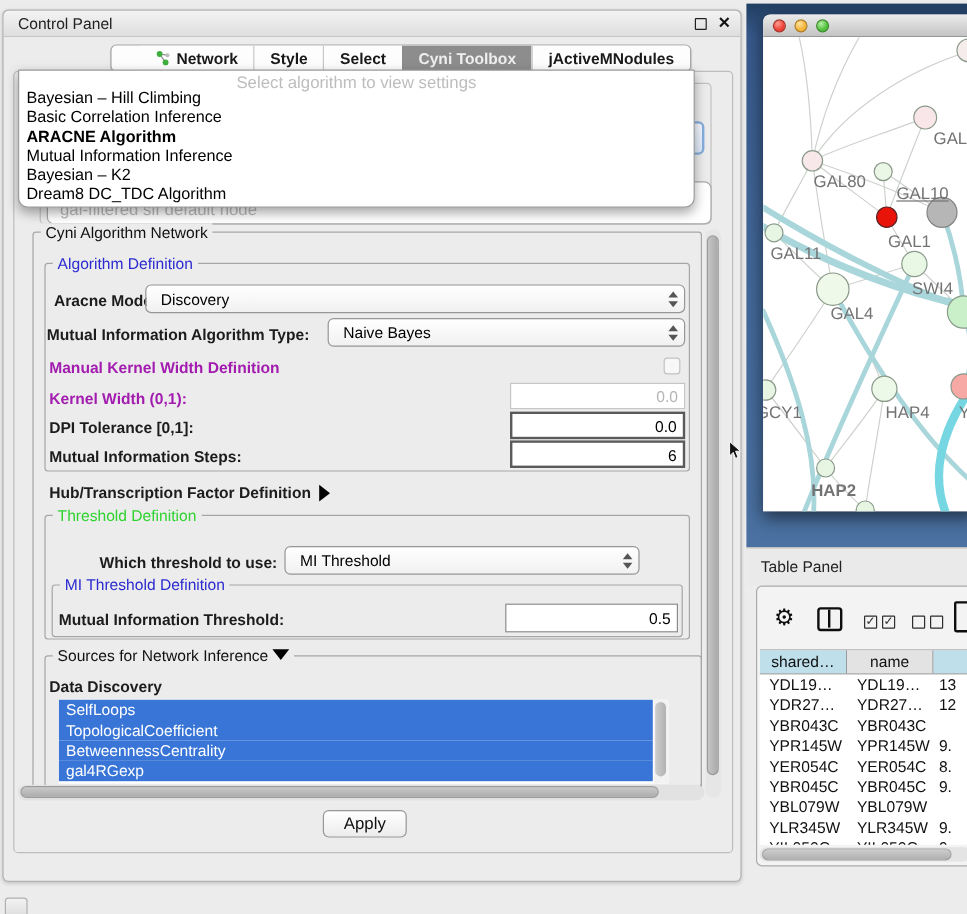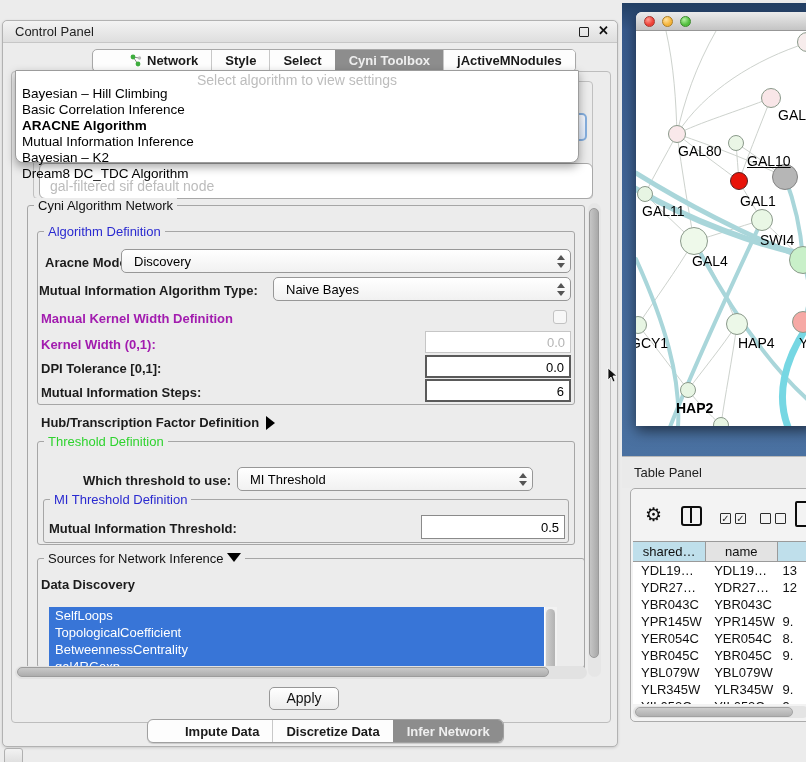--- a/index.html
+++ b/index.html
@@ -1,21 +1,21 @@
 <!DOCTYPE html>
 <html><head>
 <meta charset="utf-8">
 <style>
   * { margin:0; padding:0; box-sizing:border-box; }
   html,body { width:806px; height:762px; overflow:hidden; }
   body { font-family:"Liberation Sans", sans-serif; background:#ececec; }
   #app { position:relative; width:806px; height:762px; overflow:hidden; background:#ececec; }
 
   
-  #cp { position:absolute; left:2px; top:20px; width:616px; height:727px;
+  #cp { position:absolute; left:2px; top:8px; width:616px; height:727px;
         background:#ececec; border:1px solid #b2b2b2; border-radius:5px;
         box-shadow:0 1px 3px rgba(0,0,0,.15); }
   .titlebar { position:absolute; left:0; top:0; width:100%; height:22px;
         background:linear-gradient(#f3f3f3,#dedede); border-bottom:1px solid #c6c6c6;
         border-radius:5px 5px 0 0; }
   .titlebar .wtitle { position:absolute; left:12px; top:3px; font-size:13px; color:#222; }
   .float-btn { position:absolute; right:28px; top:6px; width:10px; height:10px;
         border:1.5px solid #222; border-radius:1px; }
   .close-btn { position:absolute; right:8px; top:2px; font-size:13px; font-weight:bold; color:#111; }
 
@@ -36,21 +36,21 @@
   
   .bg-group { position:absolute; left:30px; top:60px; width:560px; height:118px;
         border:1px solid #c0c0c0; border-radius:4px; }
   .bg-combo-focus { position:absolute; left:560px; top:92px; width:24px; height:28px;
         border:2px solid #85aede; border-radius:5px; background:linear-gradient(#f6f9ff,#dde9fa); }
   .bg-combo { position:absolute; left:36px; top:142px; width:554px; height:36px;
         border:1px solid #a8a8a8; border-radius:6px; background:#fff; overflow:hidden; }
   .bg-combo span { position:absolute; left:10px; top:14px; font-size:14px; color:#bcbcbc; }
 
   
-  #dropdown { position:absolute; left:12px; top:49px; width:564px; height:93px;
+  #dropdown { position:absolute; left:12px; top:49px; width:564px; height:115px;
         background:#fff; border:1px solid #9c9c9c; border-radius:1px 1px 8px 8px;
         box-shadow:0 4px 10px rgba(0,0,0,.35); z-index:30; }
   #dropdown .prompt { text-align:center; font-size:14px; color:#bdbdbd; padding-top:1px; height:15px; }
   .dd-opt { height:16px; line-height:16px; font-size:13.5px; color:#000; padding-left:6px; white-space:nowrap; }
   .dd-opt.cur { font-weight:bold; }
 
   
   .group { position:absolute; border:1px solid #a6a6a6; border-radius:3px; }
   .gtitle { position:absolute; top:-8px; left:6px; background:#ececec; padding:0 4px;
         font-size:13px; color:#111; white-space:nowrap; }
@@ -78,21 +78,21 @@
   .checkbox { position:absolute; width:14px; height:14px; border:1px solid #c2c2c2;
         border-radius:3px; background:#f7f7f7; }
 
   .tri-right { display:inline-block; width:0; height:0; border-top:7px solid transparent;
         border-bottom:7px solid transparent; border-left:9px solid #000; vertical-align:-3px; }
   .tri-down { display:inline-block; width:0; height:0; border-left:7px solid transparent;
         border-right:7px solid transparent; border-top:9px solid #000; vertical-align:1px; }
 
   
   #attr-list { position:absolute; left:46px; top:574px; width:508px; height:70px;
-        background:#fff; overflow:hidden;margin-top:12px; }
+        background:#fff; overflow:hidden; }
   .attr-item { height:17px; line-height:17px; font-size:13px; color:#fff;
         background:#3875d7; padding-left:6px; width:calc(100% - 13px); }
   #attr-list .vsb { position:absolute; right:0; top:0; width:12px; height:100%; background:#f2f2f2; }
   #attr-list .vsb .thumb { position:absolute; left:1px; top:2px; width:9px; height:62px;
         background:linear-gradient(90deg,#cdcdcd,#b2b2b2); border-radius:5px; }
 
   
   .v-scroll { position:absolute; left:585px; top:182px; width:13px; height:474px;
         background:#e6e6e6; border-radius:7px; }
   .v-scroll .thumb { position:absolute; left:1px; top:5px; width:10px; height:450px;
@@ -118,21 +118,21 @@
   #netwin .mtitle { position:absolute; left:0; top:0; width:100%; height:19px;
         background:linear-gradient(#ebebeb,#c4c4c4); border-bottom:1px solid #979797;
         border-radius:6px 0 0 0; }
   .tl { position:absolute; top:4px; width:11px; height:11px; border-radius:50%; }
   .tl.red { left:8px; background:radial-gradient(circle at 35% 30%, #ff9d93, #ee4137 60%); border:1px solid #a8352c; }
   .tl.yellow { left:26px; background:radial-gradient(circle at 35% 30%, #ffe2a0, #f4b43a 60%); border:1px solid #ad7d22; }
   .tl.green { left:44px; background:radial-gradient(circle at 35% 30%, #b5f0a3, #52bf3e 60%); border:1px solid #3c8a2d; }
   #netcanvas { position:absolute; left:0; top:19px; width:178px; height:395px; overflow:hidden; background:#fff; }
   #netcanvas svg { position:absolute; left:0; top:0; }
   .nnode { position:absolute; border-radius:50%; }
-  .nlabel { position:absolute; font-size:14px; color:#000000; white-space:nowrap; }
+  .nlabel { position:absolute; font-size:14px; color:#737373; white-space:nowrap; }
 
   
   #tp-header { position:absolute; left:622px; top:456px; width:184px; height:32px;
         background:#eaeaea; border-top:1px solid #b8b8b8; }
   #tp-header span { position:absolute; left:12px; top:8px; font-size:13px; color:#222; }
   #tpanel { position:absolute; left:630px; top:488px; width:184px; height:234px;
         background:#f3f3f3; border:1px solid #ababab; border-radius:5px 0 0 5px; overflow:hidden; }
   .tp-toolbar { position:absolute; left:0; top:0; width:100%; height:50px; }
   .gear { position:absolute; left:14px; top:14px; font-size:19px; color:#0d0d0d; }
   .colicon { position:absolute; left:50px; top:17px; width:21px; height:20px;
@@ -290,31 +290,20 @@
         <div class="vsb">
           <div class="thumb"></div>
         </div>
       </div>
     <div class="h-scroll">
         <div class="thumb"></div>
       </div>
 
     <div class="apply-btn">Apply</div>
 
-    <div class="bottom-tabbar" id="bottom-tabbar">
-        <div class="seg">
-          <span>Impute Data</span>
-        </div>
-        <div class="seg">
-          <span>Discretize Data</span>
-        </div>
-        <div class="seg sel">
-          <span>Infer Network</span>
-        </div>
-      </div>
   </div>
 
   <div id="desktop"></div>
   <div id="netwin">
     <div class="mtitle">
       <span class="tl red"></span>
       <span class="tl yellow"></span>
       <span class="tl green"></span>
     </div>
     <div id="netcanvas">

